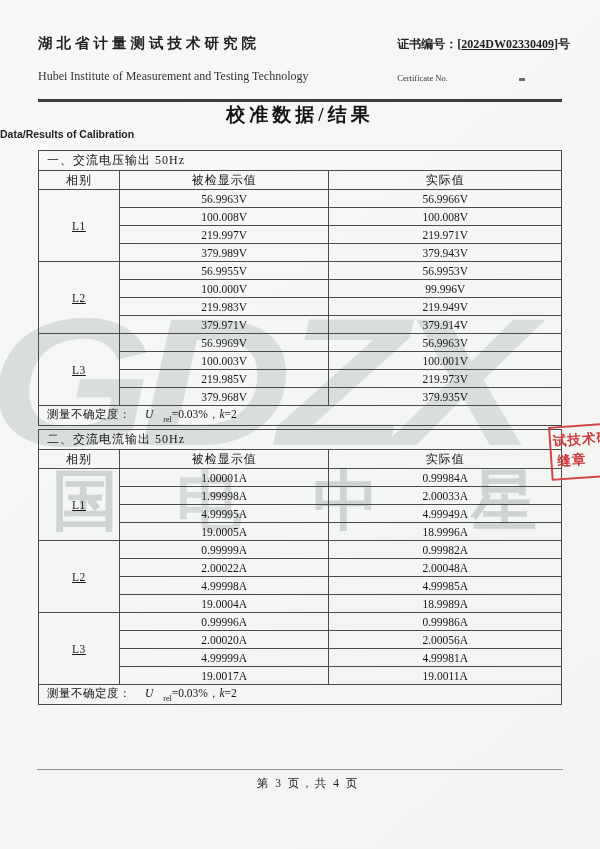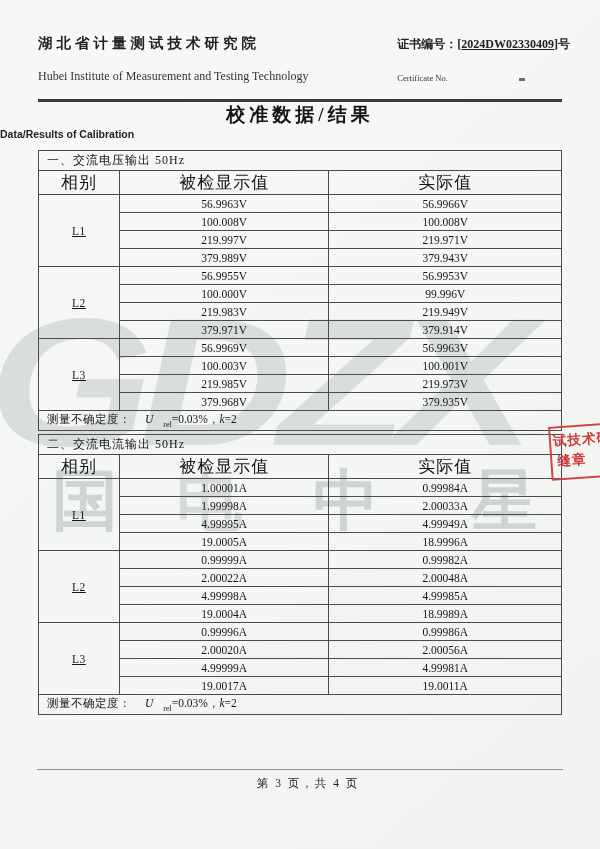--- a/index.html
+++ b/index.html
@@ -41,21 +41,21 @@
              letter-spacing:4px;color:#141414;}
   .doc-subtitle{text-align:left;font-size:10.5px;font-weight:600;
                 font-family:"Liberation Sans", sans-serif;color:#222;}
   
   table.cal{border-collapse:collapse;width:524px;margin:0 38px;background:transparent;}
   table.t0{margin-top:10px;}
   table.t1{margin-top:3px;}
   table.cal td{border:1px solid #4b4b4b;font-size:11.5px;color:#151515;
                text-align:center;vertical-align:middle;padding:0 4px;background:transparent;}
   tr.sec-row td{height:19px;text-align:left;font-size:12px;padding-left:8px;letter-spacing:1px;}
-  tr.hdr-row td{height:18px;font-size:17px;letter-spacing:1px;}
+  tr.hdr-row td{height:18px;font-size:12px;letter-spacing:1px;}
   tr.data-row td{height:17px;margin-top:32px;}
   td.phase-cell{font-size:11.5px;letter-spacing:0.5px;text-decoration:underline;}
   tr.unc-row td{height:19px;text-align:left;padding-left:8px;font-size:11.5px;letter-spacing:0.5px;}
   .unc-formula{margin-left:14px;letter-spacing:0;}
   .unc-formula i{font-family:"Liberation Serif", serif;}
   .unc-formula sub{font-size:8px;padding-left:10px;}
   
   .stamp{
     position:absolute;left:548px;top:427px;width:70px;height:47px;z-index:2;
     border:2px solid #d04545;transform:rotate(-4deg);transform-origin:left top;

